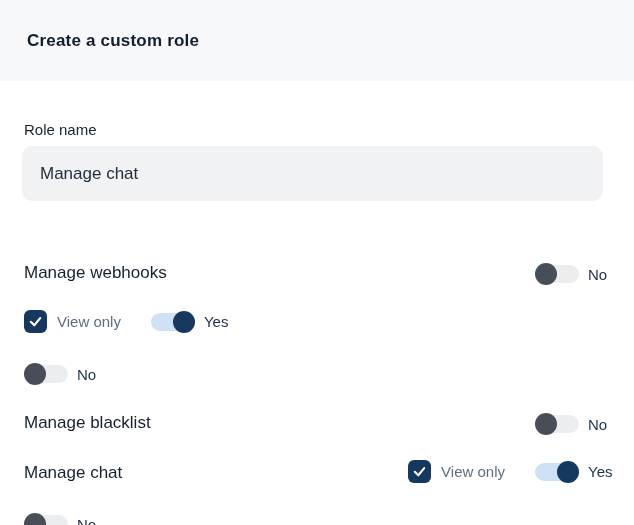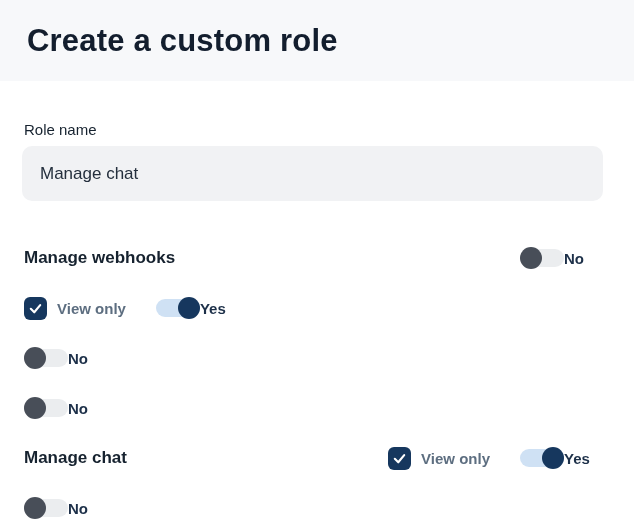--- a/index.html
+++ b/index.html
@@ -21,37 +21,37 @@
   body{font-family:"Liberation Sans", sans-serif;}
   .dialog{
     width:634px;height:525px;background:var(--page-bg);
     overflow:hidden;position:relative;
   }
   .dialog-header{
     height:81px;background:var(--header-bg);
     display:flex;align-items:center;padding-left:27px;
   }
   .dialog-title{
-    font-size:31px;font-weight:600;color:var(--title-color);
+    font-size:17px;font-weight:600;color:var(--title-color);
     letter-spacing:0.2px;
   }
   .field-label{
     display:block;margin:40px 8px 8px 24px;
     font-size:15px;color:var(--label-color);
   }
   .role-input{
     display:block;margin-left:22px;width:581px;height:55px;
     background:var(--input-bg);border:none;border-radius:10px;
     padding:0 18px;font-size:17px;color:var(--input-text);
     font-family:"Liberation Sans", sans-serif;outline:none;
   }
   .permissions{margin-top:32px;}
   .perm-row{
-    height:50px;display:flex;align-items:center;
-    justify-content:space-between;padding:0 42px 0 24px;font-weight:bold;
+    height:50px;display:flex;align-items:flex-end;
+    justify-content:space-between;padding:0 18px 0 24px;
   }
   .perm-label{font-size:17px;color:var(--label-color);}
   .controls{display:flex;align-items:center;}
   .checkbox{
     width:23px;height:23px;border-radius:6px;background:var(--navy);
     display:flex;align-items:center;justify-content:center;
     margin-right:10px;cursor:pointer;flex:0 0 auto;
   }
   .checkbox svg{display:block;}
   .view-only{font-size:15px;color:var(--muted-color);margin-right:30px;}
@@ -62,21 +62,21 @@
   .switch .knob{
     width:22px;height:22px;border-radius:50%;
     position:absolute;top:-2px;
   }
   .sw-off{background:var(--toggle-off-track);}
   .sw-off .knob{left:0;background:var(--toggle-off-knob);}
   .sw-on{background:var(--toggle-on-track);}
   .sw-on .knob{right:0;background:var(--navy);}
   .state-label{
     font-size:15px;color:var(--state-label-color);
-    min-width:28px;
+    margin-left:9px;min-width:28px;
   }
 </style>
 </head>
 <body>
 
 <div class="dialog">
 
   <header class="dialog-header">
     <h1 class="dialog-title">Create a custom role</h1>
   </header>
@@ -114,20 +114,21 @@
     <div class="perm-row">
       <span class="controls">
         <span class="switch sw-off">
           <span class="knob"></span>
         </span>
         <span class="state-label">No</span>
       </span>
     </div>
 
     <div class="perm-row">
+      <span class="perm-label">Manage blacklist</span>
       <span class="controls">
         <span class="switch sw-off">
           <span class="knob"></span>
         </span>
         <span class="state-label">No</span>
       </span>
     </div>
 
     <div class="perm-row">
       <span class="perm-label">Manage chat</span>

